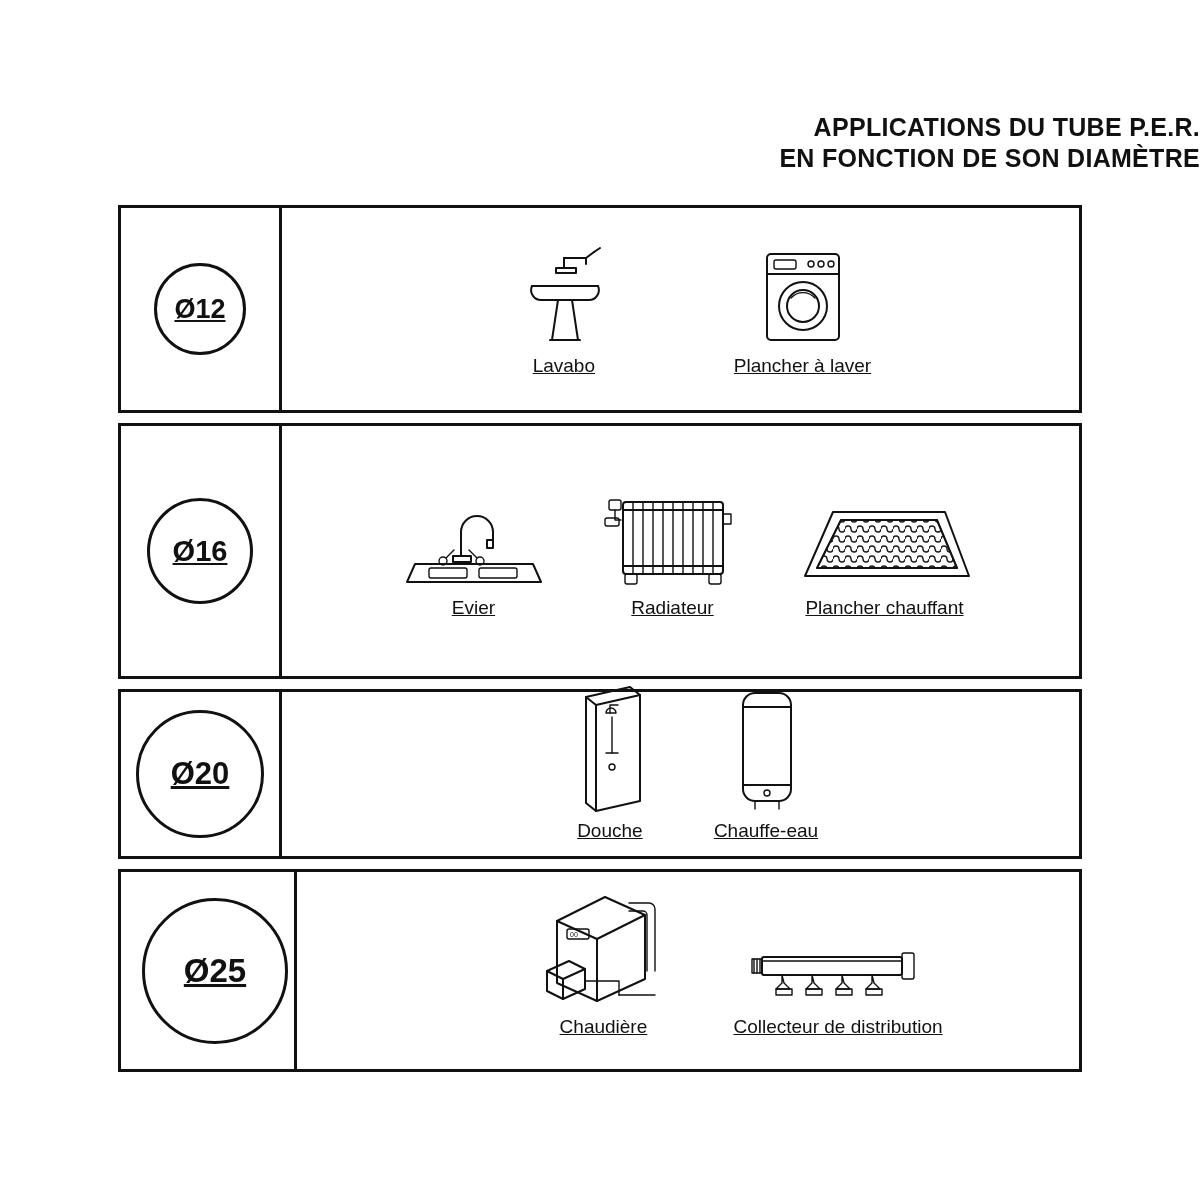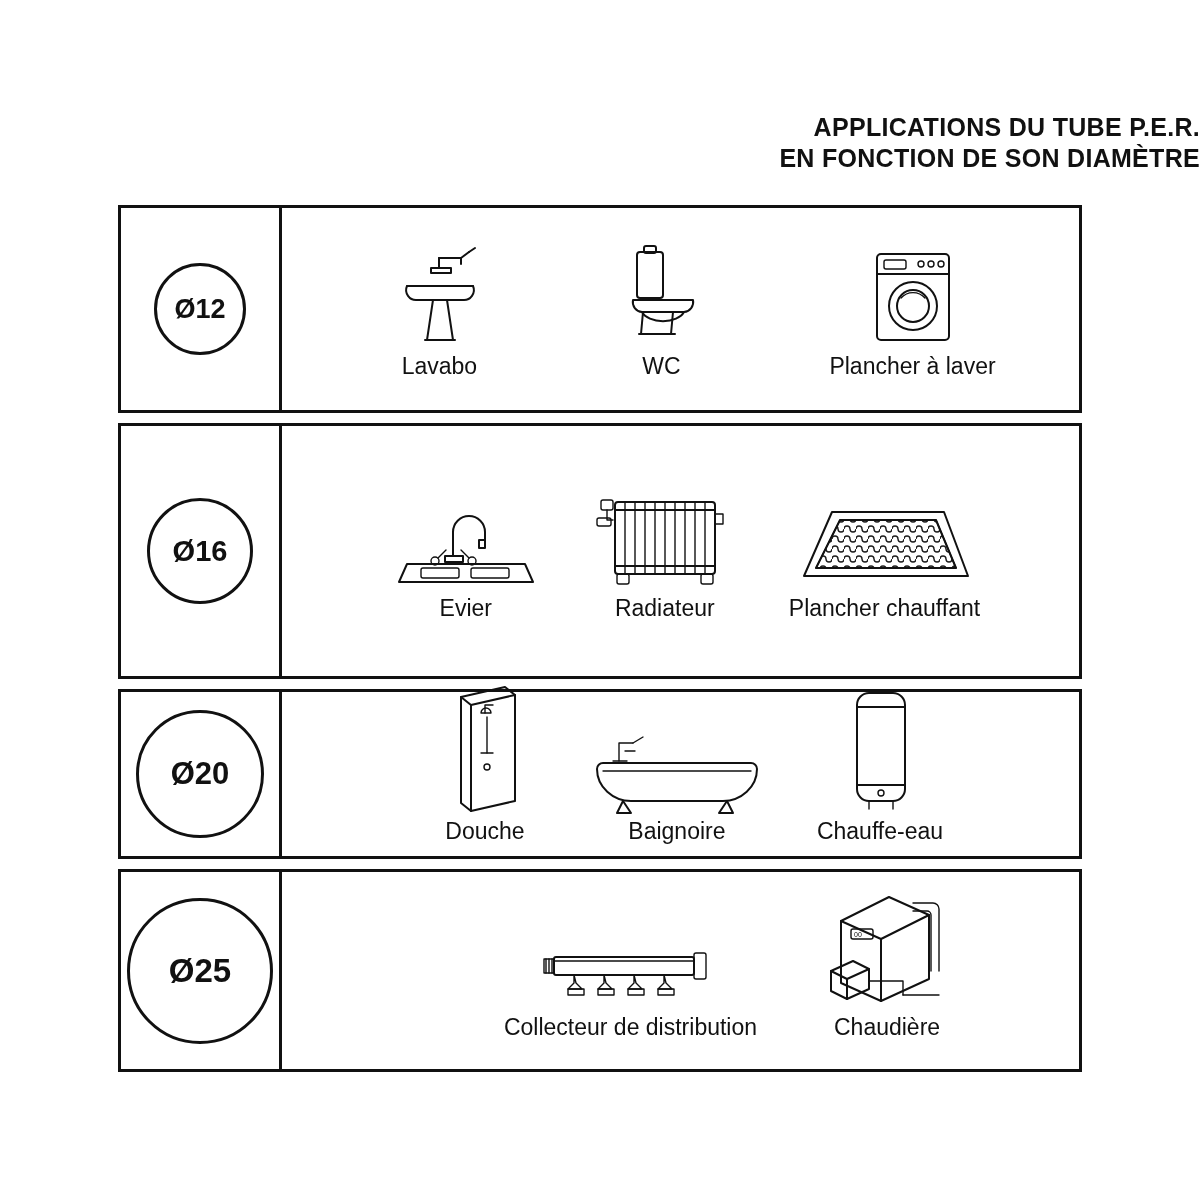--- a/index.html
+++ b/index.html
@@ -36,37 +36,38 @@
     color: #111111;
   }
   .title .line { display: block; }
 
   
   .rows {
     position: absolute;
     left: 118px;
     top: 205px;
     width: 964px;
+    text-decoration: underline;
   }
 
   .row {
     position: relative;
     border: 3px solid #111111;
     box-sizing: border-box;
     display: flex;
     align-items: stretch;
     margin-bottom: 10px;
     background: #ffffff;
   }
   .row:last-child { margin-bottom: 0; }
 
   .row-12 { height: 208px; }
   .row-16 { height: 256px; }
   .row-20 { height: 170px; }
-  .row-25 { height: 203px; }
+  .row-25 { height: 203px; padding-left: 15px; }
 
   .diam-cell {
     width: 161px;
     flex: 0 0 161px;
     border-right: 3px solid #111111;
     display: flex;
     align-items: center;
     justify-content: center;
     box-sizing: border-box;
     position: relative;
@@ -102,21 +103,21 @@
     justify-content: flex-start;
   }
   .item .art {
     height: 112px;
     display: flex;
     align-items: flex-end;
     justify-content: center;
   }
   .item .label {
     margin-top: 1px;
-    font-size: 23px;
+    font-size: 19px;
     line-height: 22px;
     color: #111111;
     white-space: nowrap;
     text-align: center;
   }
 
   
   .row-12 .items-cell { gap: 116px; padding-left: 40px; }
   .row-16 .items-cell { gap: 50px;  padding-left: 30px; }
   .row-20 .items-cell { gap: 52px;  padding-left: 35px; }
@@ -157,36 +158,20 @@
               <path class="st" d="M22 44 h66 a10 10 0 0 1 -10 14 h-46 a10 10 0 0 1 -10 -14 z"></path>
               <path class="st" d="M22 44 h66"></path>
 
               <path class="st" d="M48 58 l-6 40 h26 l-6 -40"></path>
               <path class="st" d="M40 98 h30"></path>
             </svg>
           </div>
           <div class="label">Lavabo</div>
         </div>
 
-        <div class="item">
-          <div class="art">
-            <svg width="104" height="112" viewBox="0 0 104 112">
-
-              <rect class="st" x="28" y="10" width="26" height="46" rx="3"></rect>
-              <rect class="st" x="35" y="4" width="12" height="7" rx="2"></rect>
-
-              <path class="st" d="M24 58 h60 a10 10 0 0 1 -9 12 h-42 a10 10 0 0 1 -9 -12 z"></path>
-              <path class="st" d="M33 70 a22 13 0 0 0 42 0"></path>
-
-              <path class="st" d="M34 70 l-2 22 h30 l2 -22"></path>
-              <path class="st" d="M30 92 h36"></path>
-            </svg>
-          </div>
-          <div class="label">WC</div>
-        </div>
 
         <div class="item">
           <div class="art">
             <svg width="106" height="112" viewBox="0 0 106 112">
               <rect class="st" x="18" y="12" width="72" height="86" rx="4"></rect>
               <path class="st" d="M18 32 h72"></path>
               <rect class="st-thin" x="25" y="18" width="22" height="9" rx="2"></rect>
               <circle class="st-thin" cx="62" cy="22" r="3"></circle>
               <circle class="st-thin" cx="72" cy="22" r="3"></circle>
               <circle class="st-thin" cx="82" cy="22" r="3"></circle>
@@ -285,38 +270,20 @@
               <path class="st-thin" d="M52 34 v-8 h8"></path>
               <path class="st-thin" d="M48 34 a5 5 0 0 1 10 0 z"></path>
               <path class="st-thin" d="M54 38 v36"></path>
               <path class="st-thin" d="M48 74 h12"></path>
               <circle class="st-thin" cx="54" cy="88" r="3"></circle>
             </svg>
           </div>
           <div class="label">Douche</div>
         </div>
 
-        <div class="item">
-          <div class="art">
-            <svg width="176" height="112" viewBox="0 0 176 112">
-
-              <path class="st-thin" d="M30 54 v-18 h14"></path>
-              <path class="st-thin" d="M44 36 l10 -6"></path>
-              <path class="st-thin" d="M24 54 h14"></path>
-              <path class="st-thin" d="M36 44 h10"></path>
-
-              <path class="st" d="M14 56 h148 a6 6 0 0 1 6 6 c0 18 -16 32 -34 32 h-92 c-18 0 -34 -14 -34 -32 a6 6 0 0 1 6 -6 z"></path>
-              <path class="st-thin" d="M14 64 h148"></path>
-
-              <path class="st" d="M34 94 l-6 12 h14 z"></path>
-              <path class="st" d="M138 94 l6 12 h-14 z"></path>
-            </svg>
-          </div>
-          <div class="label">Baignoire</div>
-        </div>
 
         <div class="item">
           <div class="art">
             <svg width="86" height="140" viewBox="0 0 86 140">
               <rect class="st" x="20" y="14" width="48" height="108" rx="12"></rect>
               <path class="st" d="M20 28 h48"></path>
               <path class="st" d="M20 106 h48"></path>
               <path class="st-thin" d="M32 122 v8 M56 122 v8"></path>
               <circle class="st-thin" cx="44" cy="114" r="3"></circle>
             </svg>
@@ -325,20 +292,45 @@
         </div>
 
       </div>
     </div>
 
     <div class="row row-25">
       <div class="diam-cell">
         <div class="diam-circle c25">Ø25</div>
       </div>
       <div class="items-cell">
+
+        <div class="item">
+          <div class="art">
+            <svg width="140" height="140" viewBox="0 0 140 140">
+
+              <path class="st-thin" d="M96 28 h20 a6 6 0 0 1 6 6 v62"></path>
+              <path class="st-thin" d="M96 36 h14 a4 4 0 0 1 4 4 v56"></path>
+
+              <path class="st" d="M24 46 L72 22 L112 40 L112 104 L64 126 L24 108 Z"></path>
+              <path class="st" d="M24 46 L64 64 L64 126"></path>
+              <path class="st" d="M64 64 L112 40"></path>
+
+              <rect class="st-thin" x="34" y="54" width="22" height="10" rx="2"></rect>
+              <text x="37" y="62" font-family="Liberation Sans, sans-serif" font-size="7" fill="#111111">00</text>
+
+              <path class="st" d="M14 96 L36 86 L52 94 L52 114 L30 124 L14 116 Z"></path>
+              <path class="st" d="M14 96 L30 104 L30 124"></path>
+              <path class="st" d="M30 104 L52 94"></path>
+
+              <path class="st-thin" d="M52 106 h34 v14"></path>
+              <path class="st-thin" d="M86 120 h36"></path>
+            </svg>
+          </div>
+          <div class="label">Chaudière</div>
+        </div>
 
         <div class="item">
           <div class="art">
             <svg width="200" height="112" viewBox="0 0 200 112">
 
               <rect class="st" x="24" y="54" width="140" height="18" rx="2"></rect>
               <path class="st-thin" d="M24 58 h140"></path>
 
               <rect class="st-thin" x="14" y="56" width="10" height="14"></rect>
               <path class="st-thin" d="M16 56 v14 M19 56 v14 M22 56 v14"></path>
@@ -353,42 +345,17 @@
                 <path d="M104 72 v8 l-6 6 h14 l-6 -6 z"></path>
                 <path d="M98 86 h16 v6 h-16 z"></path>
                 <path d="M134 72 v8 l-6 6 h14 l-6 -6 z"></path>
                 <path d="M128 86 h16 v6 h-16 z"></path>
               </g>
             </svg>
           </div>
           <div class="label">Collecteur de distribution</div>
         </div>
 
-        <div class="item">
-          <div class="art">
-            <svg width="140" height="140" viewBox="0 0 140 140">
-
-              <path class="st-thin" d="M96 28 h20 a6 6 0 0 1 6 6 v62"></path>
-              <path class="st-thin" d="M96 36 h14 a4 4 0 0 1 4 4 v56"></path>
-
-              <path class="st" d="M24 46 L72 22 L112 40 L112 104 L64 126 L24 108 Z"></path>
-              <path class="st" d="M24 46 L64 64 L64 126"></path>
-              <path class="st" d="M64 64 L112 40"></path>
-
-              <rect class="st-thin" x="34" y="54" width="22" height="10" rx="2"></rect>
-              <text x="37" y="62" font-family="Liberation Sans, sans-serif" font-size="7" fill="#111111">00</text>
-
-              <path class="st" d="M14 96 L36 86 L52 94 L52 114 L30 124 L14 116 Z"></path>
-              <path class="st" d="M14 96 L30 104 L30 124"></path>
-              <path class="st" d="M30 104 L52 94"></path>
-
-              <path class="st-thin" d="M52 106 h34 v14"></path>
-              <path class="st-thin" d="M86 120 h36"></path>
-            </svg>
-          </div>
-          <div class="label">Chaudière</div>
-        </div>
-
       </div>
     </div>
 
   </div>
 </div>
 
 </body></html>

